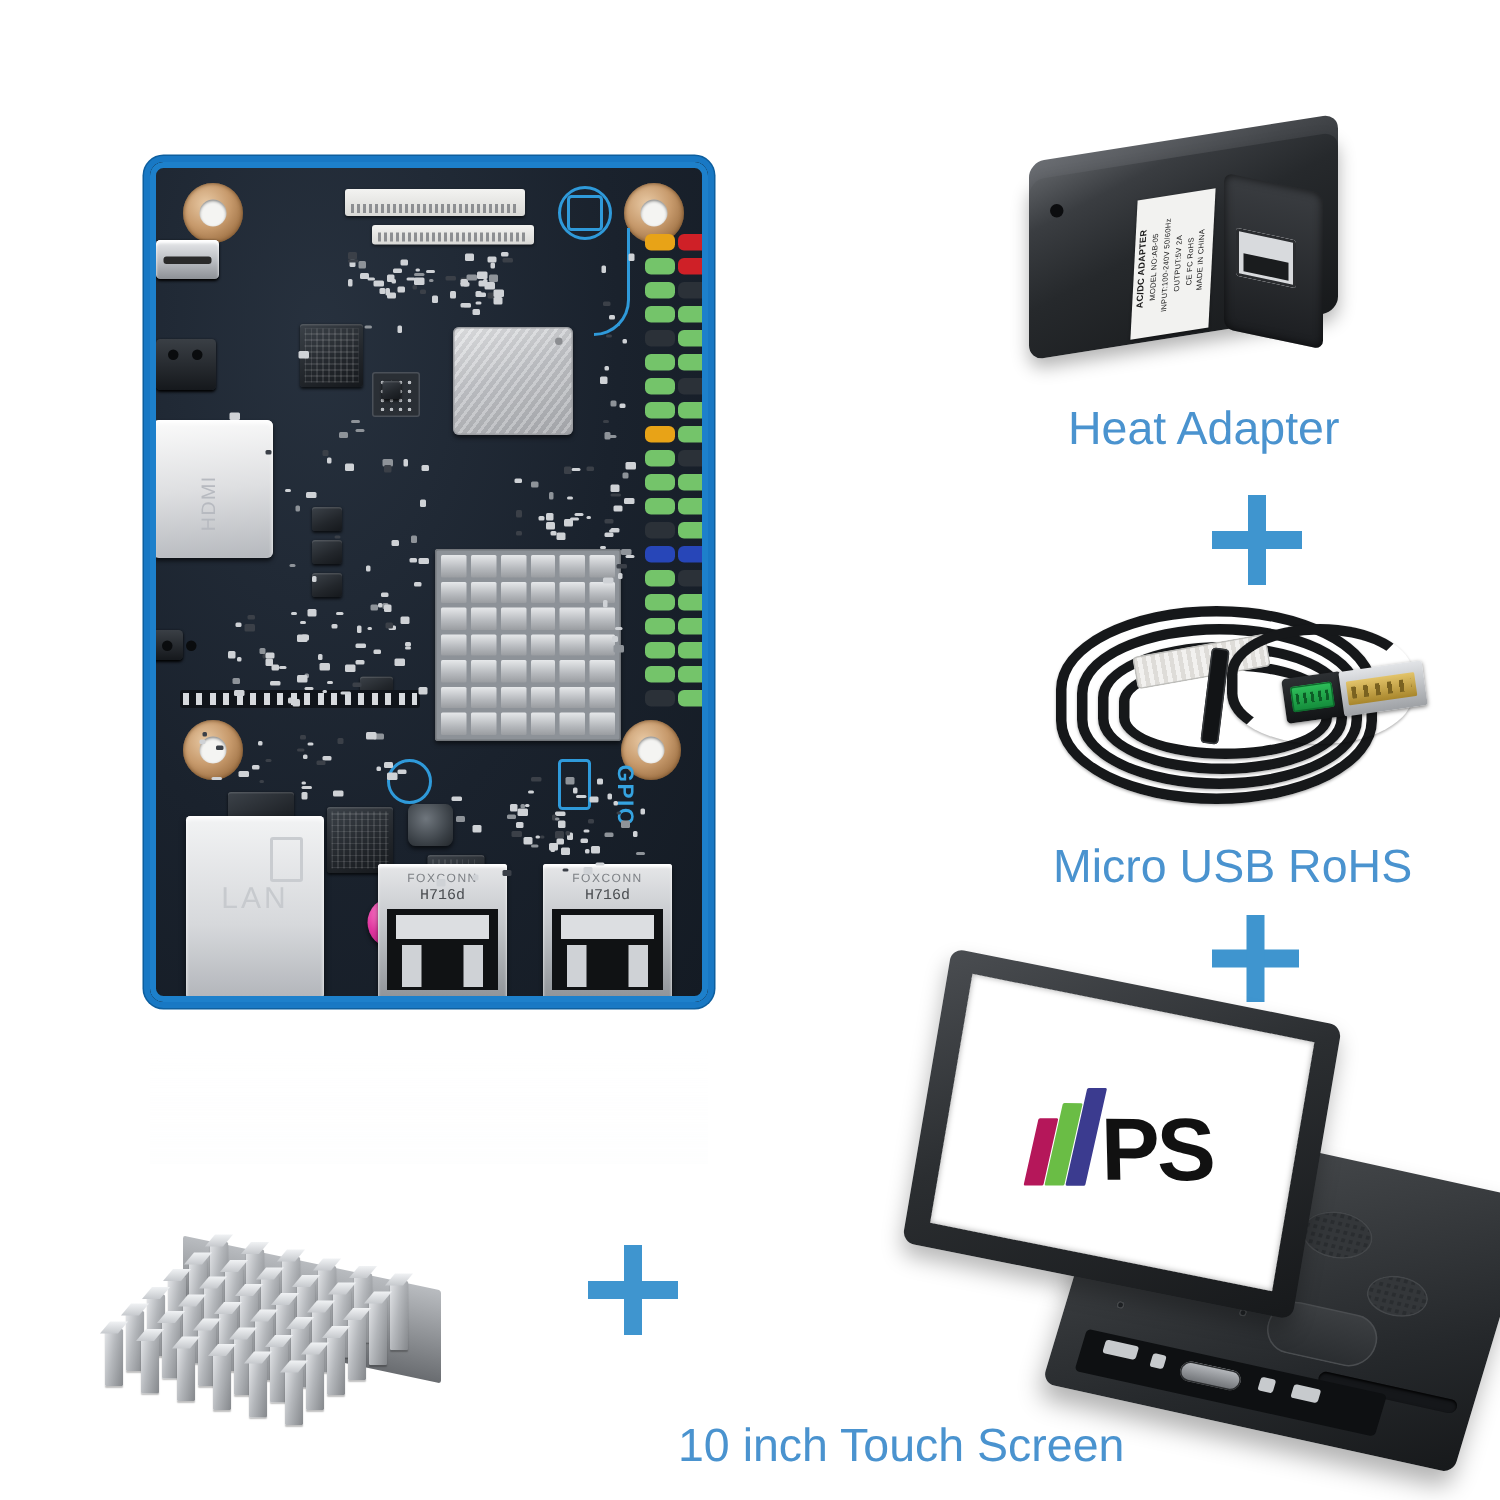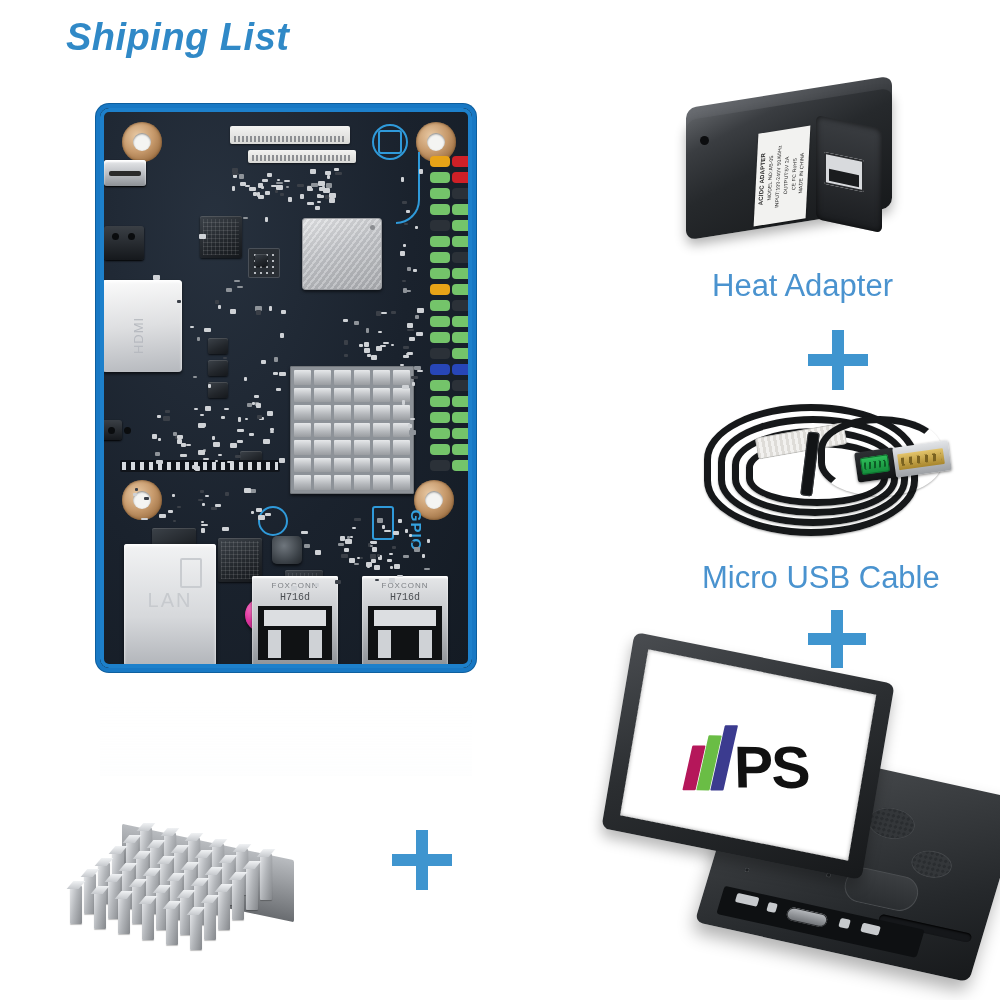--- a/index.html
+++ b/index.html
@@ -243,21 +243,20 @@
   #cap-touch{left:452px;top:946px;}
   #plus1{left:808px;top:330px;width:60px;height:60px;}
   #plus2{left:808px;top:610px;width:58px;height:58px;}
   #plus3{left:392px;top:830px;width:60px;height:60px;}
 </style>
 </head>
 <body>
 
 <div class="page">
 
-  <div class="title">Shiping List</div>
 
   <div class="board-wrap">
     <div class="board">
       <div class="pcb-base"></div>
 
       <div class="hole" style="left:22px;top:14px;"></div>
       <div class="hole" style="right:16px;top:14px;"></div>
       <div class="hole" style="left:22px;top:372px;"></div>
       <div class="hole" style="right:18px;top:372px;"></div>
 
@@ -719,21 +718,21 @@
     <div class="velcro" style="left:58px;top:32px;"></div>
     <div class="tie" style="left:106px;top:34px;"></div>
     <div class="loop" style="left:120px;top:18px;width:110px;height:66px;border-color:#16181a transparent transparent #16181a;"></div>
     <div class="mconn" style="left:158px;top:52px;">
       <div class="grn"></div>
     </div>
     <div class="aconn" style="left:196px;top:46px;">
       <div class="gold"></div>
     </div>
   </div>
-  <div class="caption" id="cap-cable">Micro USB Cable</div>
+  <div class="caption" id="cap-cable">Micro USB RoHS</div>
 
   <div class="plus" id="plus2">
     <i class="h"></i>
     <i class="v"></i>
   </div>
 
   <div class="screenset">
     <div class="mon-back">
       <div class="spk" style="left:134px;top:34px;width:46px;height:30px;"></div>
       <div class="spk" style="left:186px;top:66px;width:40px;height:26px;"></div>
@@ -756,20 +755,21 @@
       <div class="mon-screen">
         <div class="ips">
           <div class="bar" style="height: 44px; background: rgb(181, 23, 90);"></div>
           <div class="bar" style="height: 54px; background: rgb(106, 189, 69);"></div>
           <div class="bar" style="height: 64px; background: rgb(59, 59, 143);"></div>
           <div class="ps">PS</div>
         </div>
       </div>
     </div>
   </div>
+  <div class="caption" id="cap-touch">10 inch Touch Screen</div>
 
   <div class="heatsink">
     <div class="hs-base"></div>
     <div id="fins">
         <div class="fin" style="left: 36px; top: 42px; height: 46px; z-index: 100;">
           <i></i>
         </div>
         <div class="fin" style="left: 60px; top: 47.2px; height: 46px; z-index: 101;">
           <i></i>
         </div>

